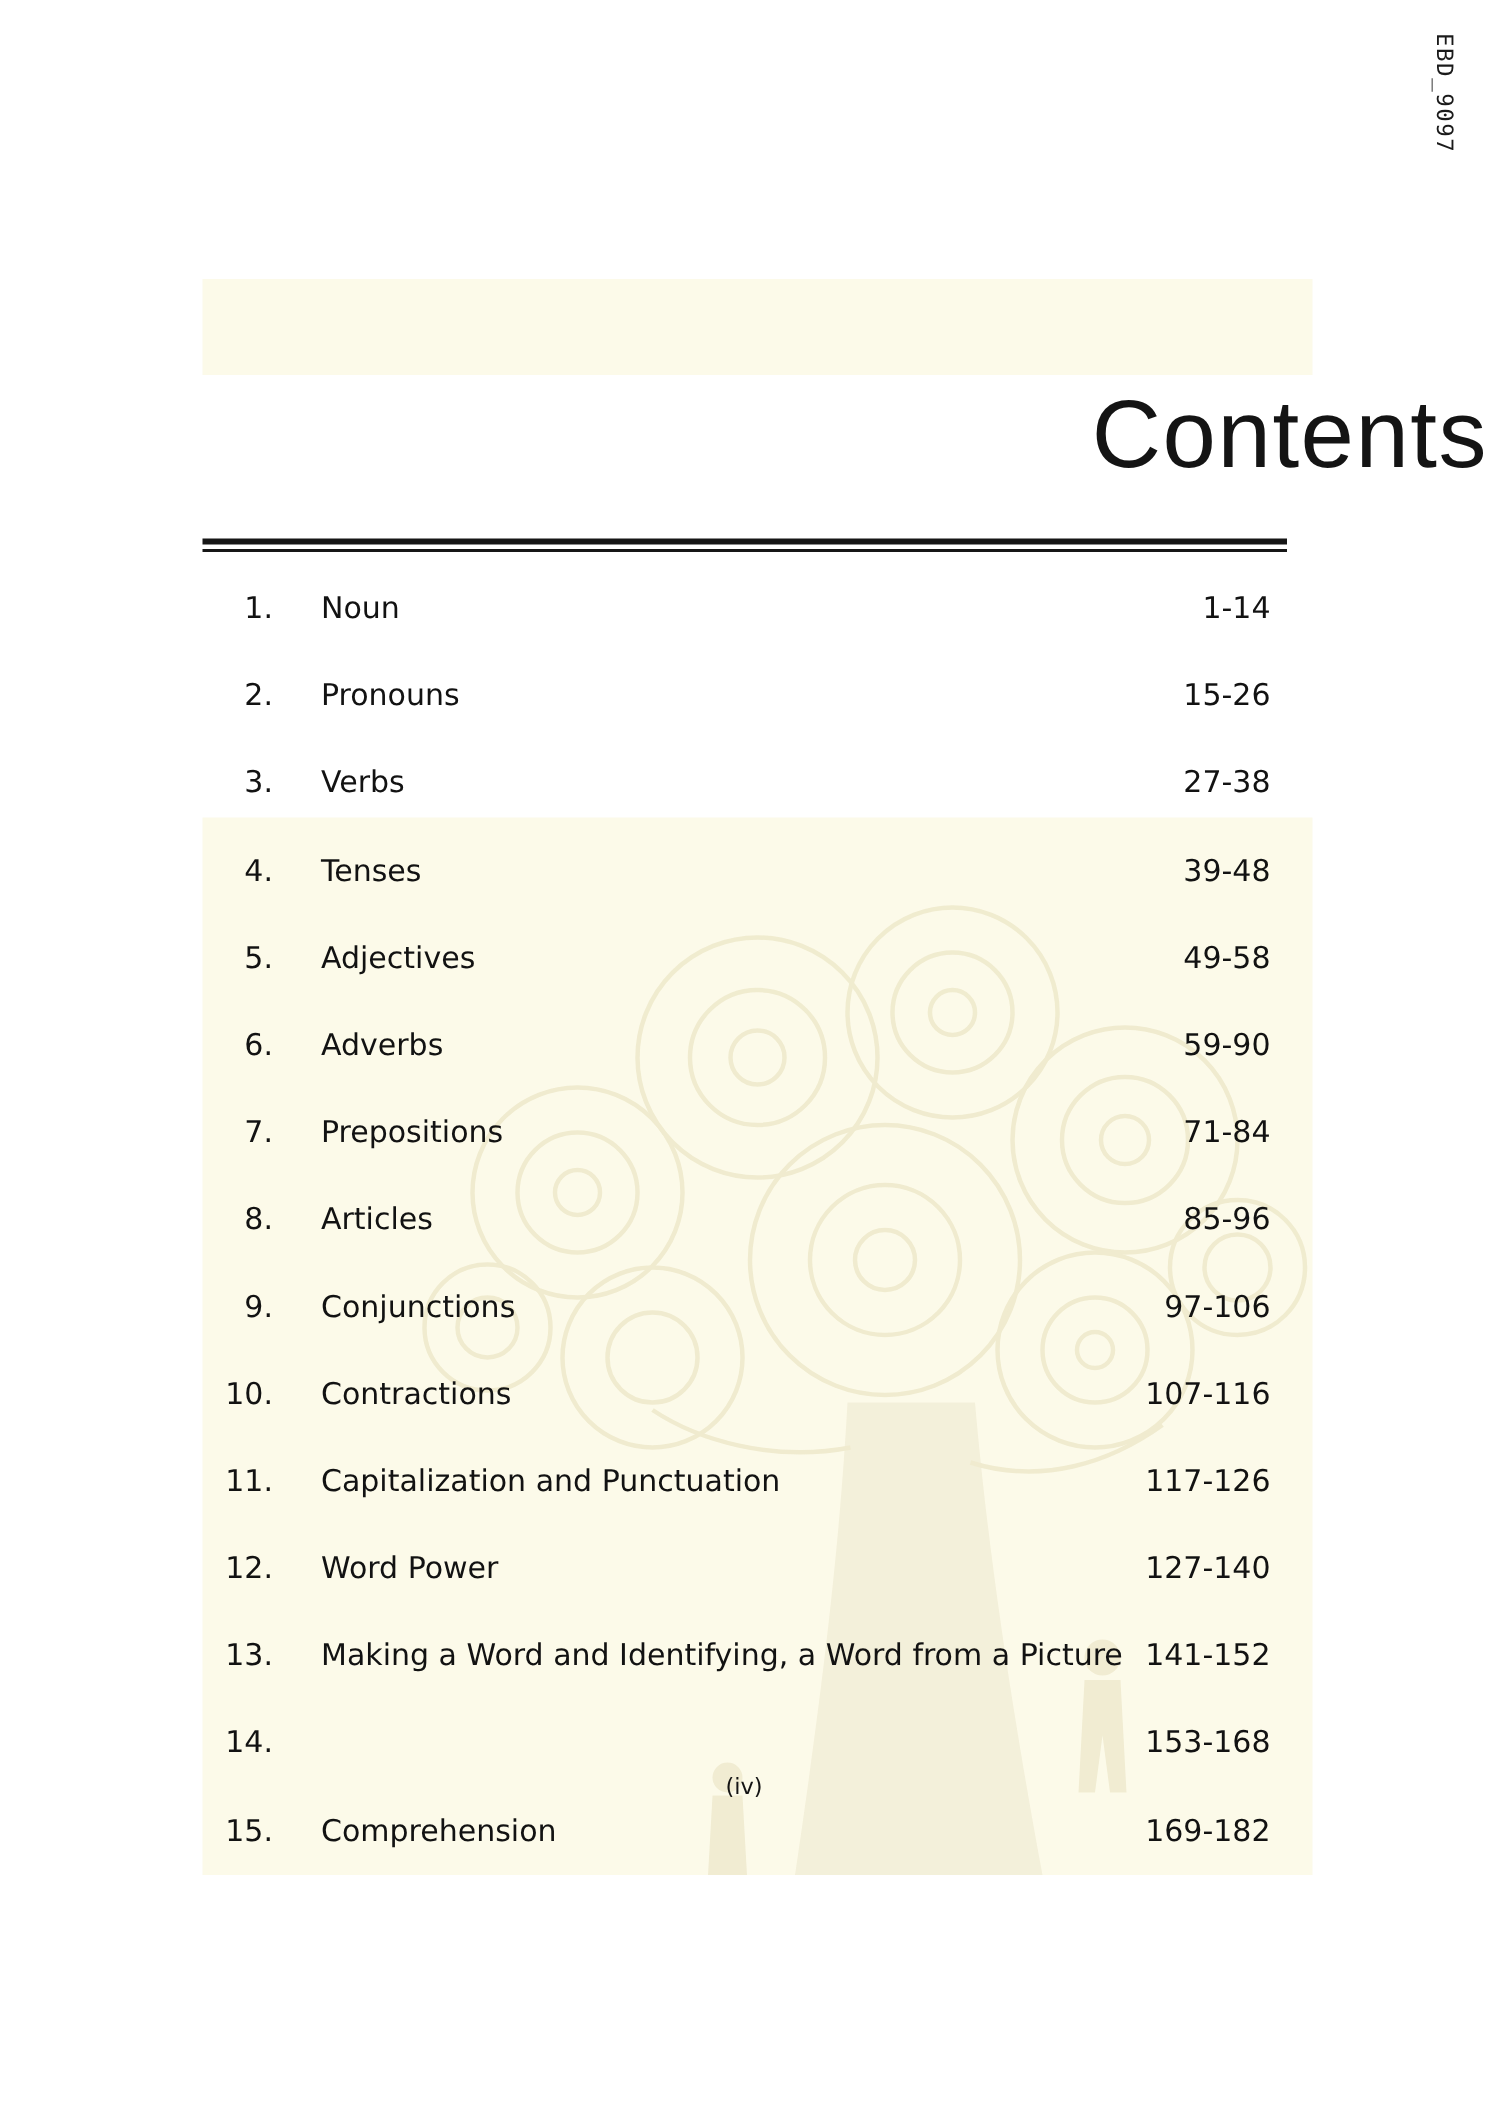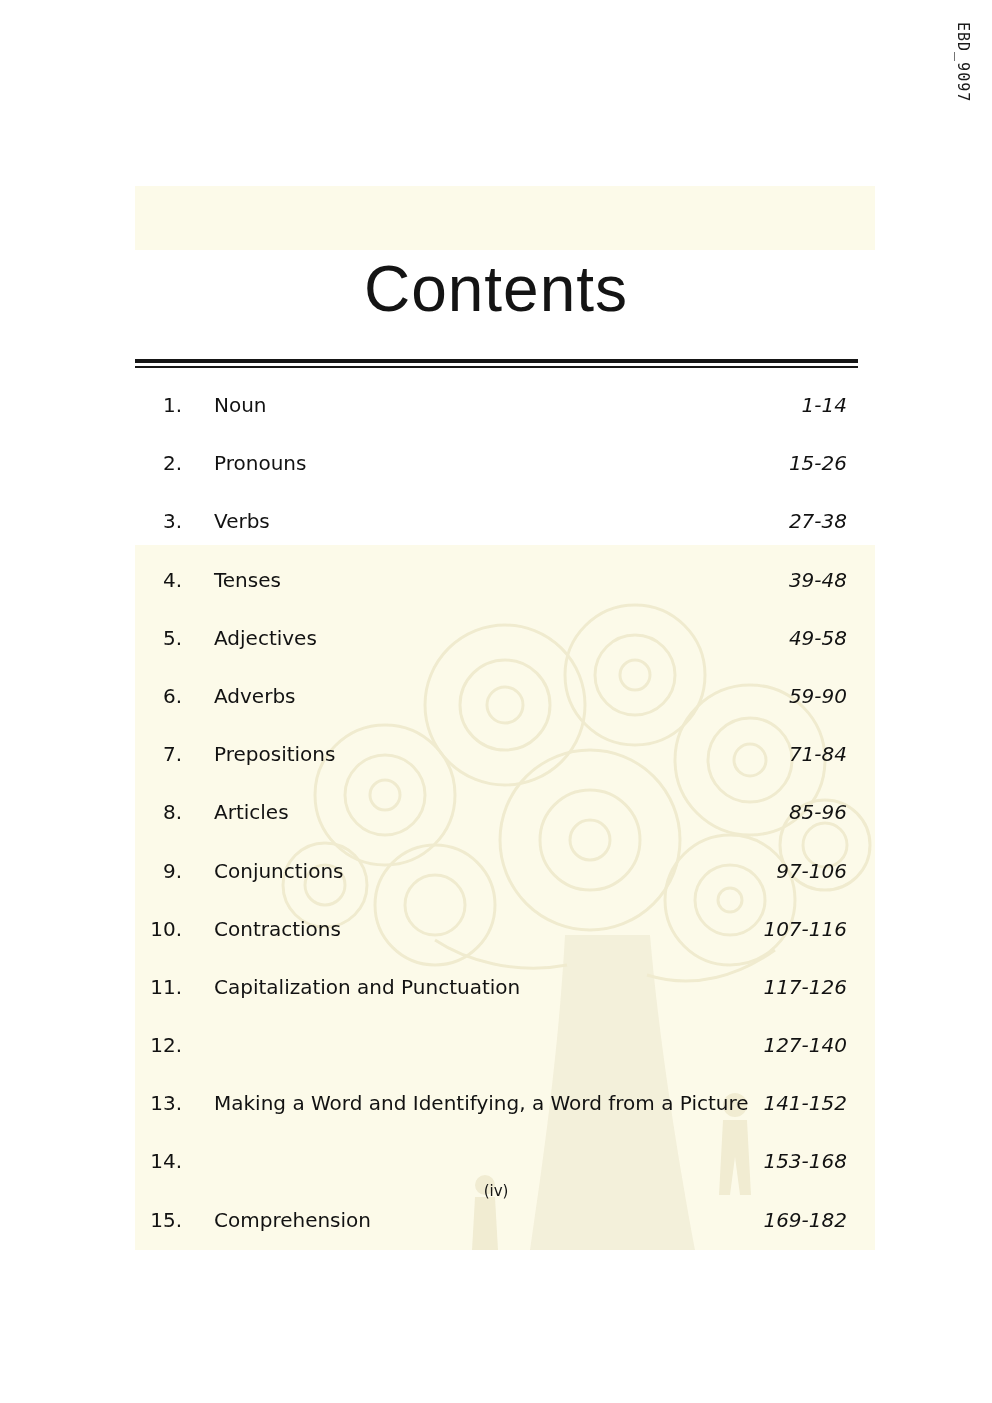--- a/index.html
+++ b/index.html
@@ -48,21 +48,21 @@
     height: 705px;
     overflow: hidden;
   }
   .cream-panel svg { display: block; }
 
   .page-title {
     position: absolute;
     left: 0;
     top: 252px;
     width: 992px;
-    text-align: center;
+    text-align: right;
     font-family: "Liberation Sans", sans-serif;
     font-size: 64px;
     font-weight: 400;
     color: #141414;
     letter-spacing: 1px;
   }
 
   .title-rule {
     position: absolute;
     left: 135px;
@@ -100,21 +100,20 @@
     margin-left: 32px;
     flex: 0 1 auto;
     white-space: nowrap;
   }
 
   .toc-pages {
     margin-left: auto;
     text-align: center;
     flex: 0 0 auto;
     padding-left: 10px;
-    font-style: italic;
   }
 
   .footer-folio {
     position: absolute;
     left: 0;
     top: 1182px;
     width: 992px;
     text-align: center;
     font-size: 15px;
     color: #141414;
@@ -239,20 +238,21 @@
       </div>
 
       <div class="toc-row">
         <span class="toc-num">11.</span>
         <span class="toc-title">Capitalization and Punctuation</span>
         <span class="toc-pages">117-126</span>
       </div>
 
       <div class="toc-row">
         <span class="toc-num">12.</span>
+        <span class="toc-title">Word Power</span>
         <span class="toc-pages">127-140</span>
       </div>
 
       <div class="toc-row">
         <span class="toc-num">13.</span>
         <span class="toc-title">Making a Word and Identifying, a Word from a Picture</span>
         <span class="toc-pages">141-152</span>
       </div>
 
       <div class="toc-row">

